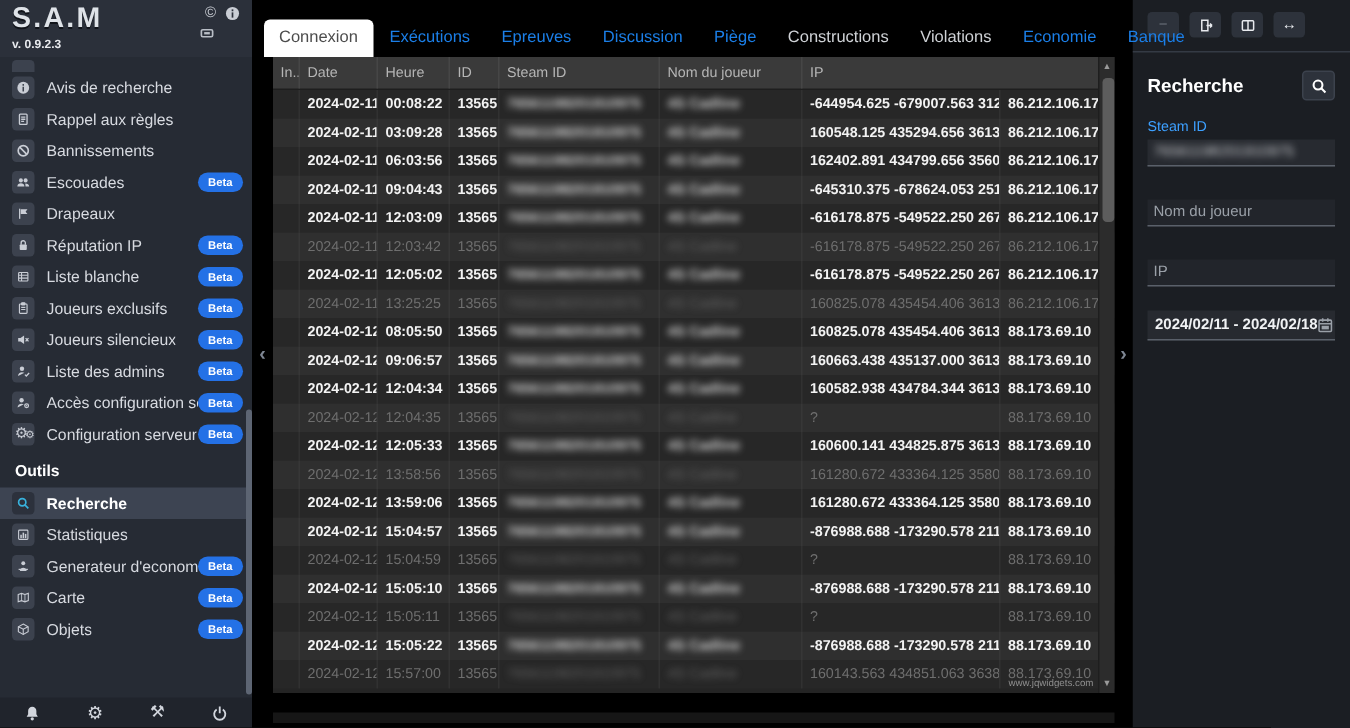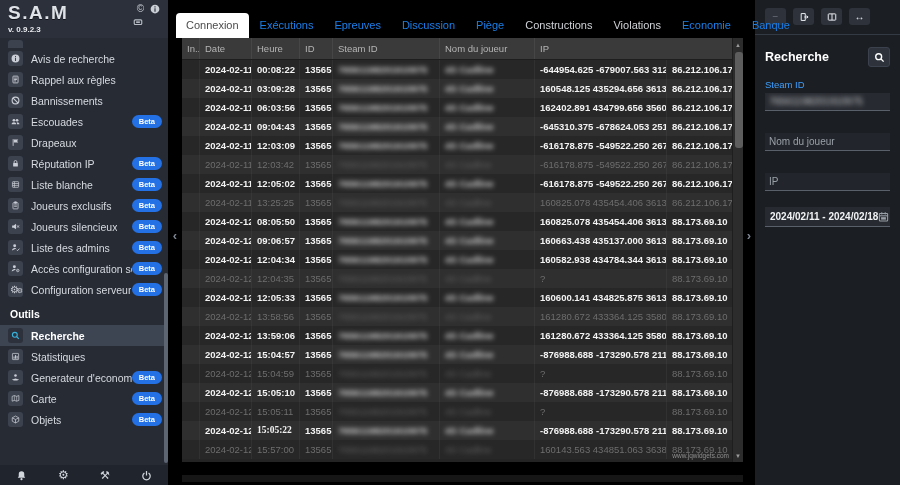--- a/index.html
+++ b/index.html
@@ -539,21 +539,21 @@
               <div class="g-cell" style="width: 48px;">15:05:11</div>
               <div class="g-cell" style="width: 33px;">13565</div>
               <div class="g-cell" style="width: 107px;"><span class="blurred">76561198201910975</span></div>
               <div class="g-cell" style="width: 95px;"><span class="blurred">4S Cadline</span></div>
               <div class="g-cell" style="width: 132px;">?</div>
               <div class="g-cell" style="flex: 1 1 0%; border-right: none;">88.173.69.10</div>
             </div>
             <div class="g-row alt bright">
               <div class="g-cell" style="width: 18px;"></div>
               <div class="g-cell" style="width: 52px;">2024-02-12</div>
-              <div class="g-cell" style="width: 48px; font-family: Liberation Serif, serif;">15:05:22</div>
+              <div class="g-cell" style="width: 48px;">15:05:22</div>
               <div class="g-cell" style="width: 33px;">13565</div>
               <div class="g-cell" style="width: 107px;"><span class="blurred">76561198201910975</span></div>
               <div class="g-cell" style="width: 95px;"><span class="blurred">4S Cadline</span></div>
               <div class="g-cell" style="width: 132px;">-876988.688 -173290.578 21162.320</div>
               <div class="g-cell" style="flex: 1 1 0%; border-right: none;">88.173.69.10</div>
             </div>
             <div class="g-row base dim">
               <div class="g-cell" style="width: 18px;"></div>
               <div class="g-cell" style="width: 52px;">2024-02-12</div>
               <div class="g-cell" style="width: 48px;">15:57:00</div>

